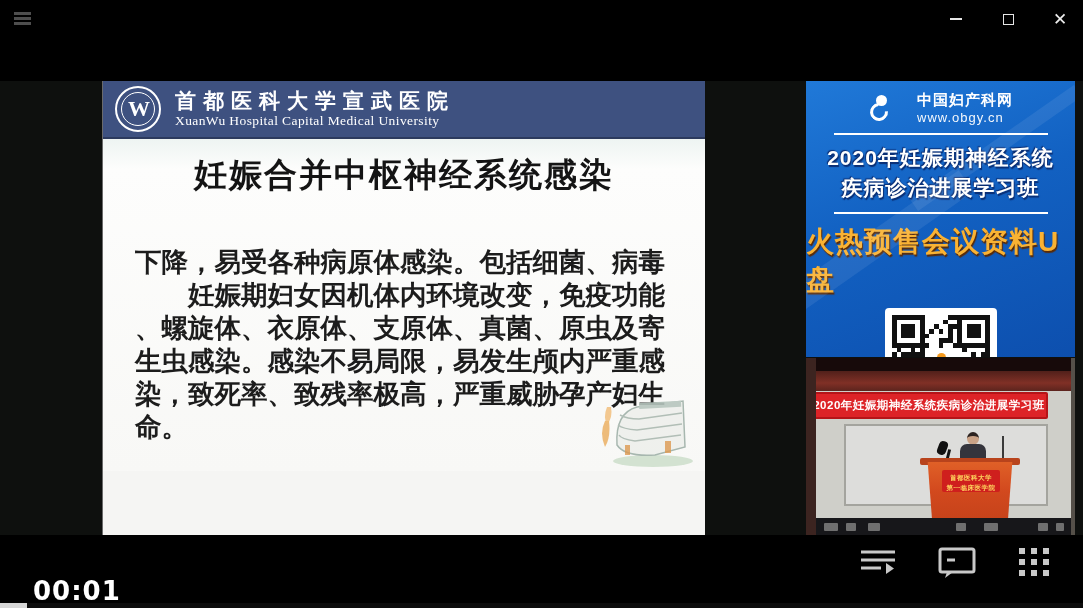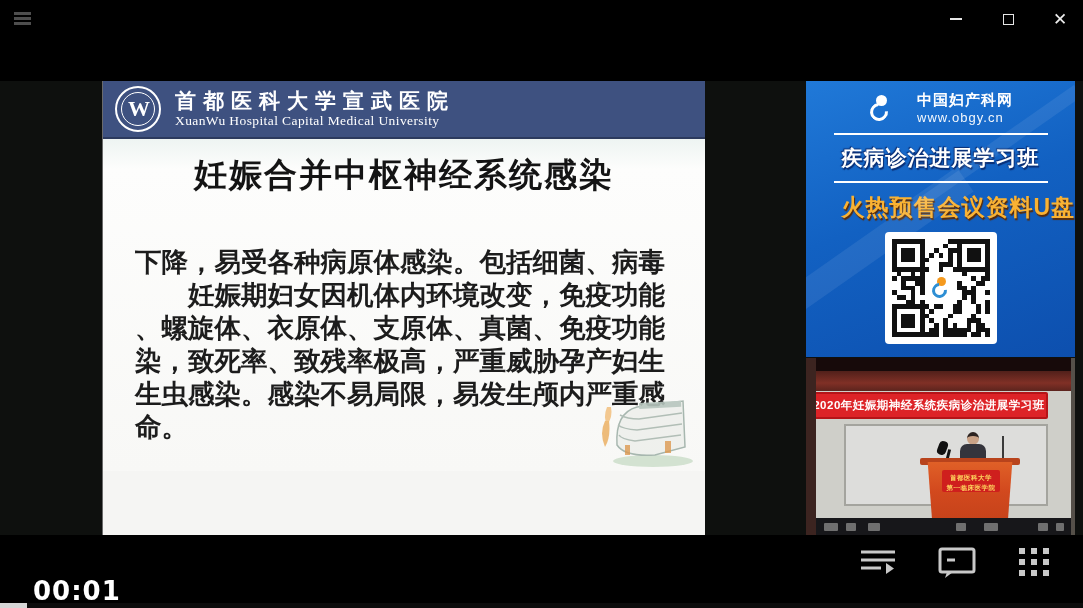--- a/index.html
+++ b/index.html
@@ -57,21 +57,21 @@
   .brand-icon .dot { position:absolute; left:8px; top:0; width:11px; height:11px; border-radius:50%; background:#fff; }
   .brand-icon .swirl { position:absolute; left:2px; top:8px; width:18px; height:18px; border-radius:50%;
                        border:3.5px solid #fff; border-top-color:transparent; transform:rotate(40deg); }
   .brand-text { color:#fff; text-align:left; }
   .brand-name { font-size:15px; font-weight:bold; letter-spacing:1px; }
   .brand-url  { font-size:13px; letter-spacing:1px; opacity:.95; }
   .promo-divider { width:214px; height:2px; background:#fff; margin:8px auto 0; }
   .promo-heading { margin-top:8px; text-align:center; color:#fff; font-weight:bold; font-size:21px;
                    letter-spacing:1px; line-height:1.45;
                    text-shadow:1px 2px 1px #0a2d72, -1px -1px 1px #0a2d72; }
-  .promo-sale { margin-top:9px; text-align:right; color:#f9b233; font-weight:bold; font-size:23px;
+  .promo-sale { margin-top:9px; text-align:left; color:#f9b233; font-weight:bold; font-size:28px;
                 letter-spacing:1px; text-shadow:1px 2px 1px #5b2b06; }
   .qr-box { position:relative; width:112px; height:112px; background:#fff; margin:9px auto 0;
             border-radius:4px; padding:7px; }
   .qr-box svg { width:98px; height:98px; display:block; }
   .qr-logo { position:absolute; left:41px; top:41px; width:30px; height:30px; background:#fff;
              display:flex; align-items:center; justify-content:center; }
   .qr-logo .glyph { position:relative; width:22px; height:22px; }
   .qr-logo .dot { position:absolute; left:7px; top:0; width:9px; height:9px; border-radius:50%; background:#f59a1e; }
   .qr-logo .swirl { position:absolute; left:2px; top:6px; width:15px; height:15px; border-radius:50%;
                     border:3px solid #2e8fd4; border-top-color:transparent; transform:rotate(40deg); }
@@ -150,23 +150,23 @@
         <div class="slide-header-text">
           <div class="slide-header-cn">首都医科大学宣武医院</div>
           <div class="slide-header-en">XuanWu Hospital Capital Medical University</div>
         </div>
       </div>
       <div class="slide-body">
         <div class="slide-title">妊娠合并中枢神经系统感染</div>
         <div class="slide-paragraph">
           <div class="body-line">下降，易受各种病原体感染。包括细菌、病毒</div>
           <div class="body-line first">妊娠期妇女因机体内环境改变，免疫功能</div>
-          <div class="body-line">、螺旋体、衣原体、支原体、真菌、免疫功能</div>
+          <div class="body-line">、螺旋体、衣原体、支原体、真菌、原虫及寄</div>
+          <div class="body-line">生虫感染。感染不易局限，易发生颅内严重感</div>
           <div class="body-line">染，致死率、致残率极高，严重威胁孕产妇生</div>
-          <div class="body-line">生虫感染。感染不易局限，易发生颅内严重感</div>
           <div class="body-line">命。</div>
         </div>
         <svg class="building-illu" viewBox="0 0 104 84">
           <ellipse cx="58" cy="76" rx="40" ry="6" fill="#cfe0cd"></ellipse>
           <path d="M22 60 Q20 28 42 22 L88 16 L90 62 L60 70 Q30 72 22 60 Z" fill="#eef0ec" stroke="#9fb0a8" stroke-width="1.5"></path>
           <path d="M24 50 Q26 54 40 56 L86 50" stroke="#aab8b0" stroke-width="1.5" fill="none"></path>
           <path d="M23 40 Q28 44 42 45 L87 39" stroke="#aab8b0" stroke-width="1.5" fill="none"></path>
           <path d="M25 30 Q32 34 44 34 L87 28" stroke="#aab8b0" stroke-width="1.5" fill="none"></path>
           <rect x="44" y="18" width="42" height="6" fill="#b7c6be" transform="rotate(-3 44 18)"></rect>
           <path d="M10 36 Q4 48 10 62 Q16 52 14 36 Z" fill="#e8a24a" opacity=".8"></path>
@@ -185,20 +185,21 @@
           <div class="dot"></div>
             <div class="swirl"></div>
         </div>
         <div class="brand-text">
           <div class="brand-name">中国妇产科网</div>
           <div class="brand-url">www.obgy.cn</div>
         </div>
       </div>
       <div class="promo-divider"></div>
       <div class="promo-heading">
+        <div>2020年妊娠期神经系统</div>
         <div>疾病诊治进展学习班</div>
       </div>
       <div class="promo-divider"></div>
       <div class="promo-sale">火热预售会议资料U盘</div>
       <div class="qr-box">
         <svg id="qr-svg" viewBox="0 0 21 21" shape-rendering="crispEdges">
             <rect x="0" y="0" width="1" height="1" fill="#111"></rect>
             <rect x="1" y="0" width="1" height="1" fill="#111"></rect>
             <rect x="2" y="0" width="1" height="1" fill="#111"></rect>
             <rect x="3" y="0" width="1" height="1" fill="#111"></rect>

